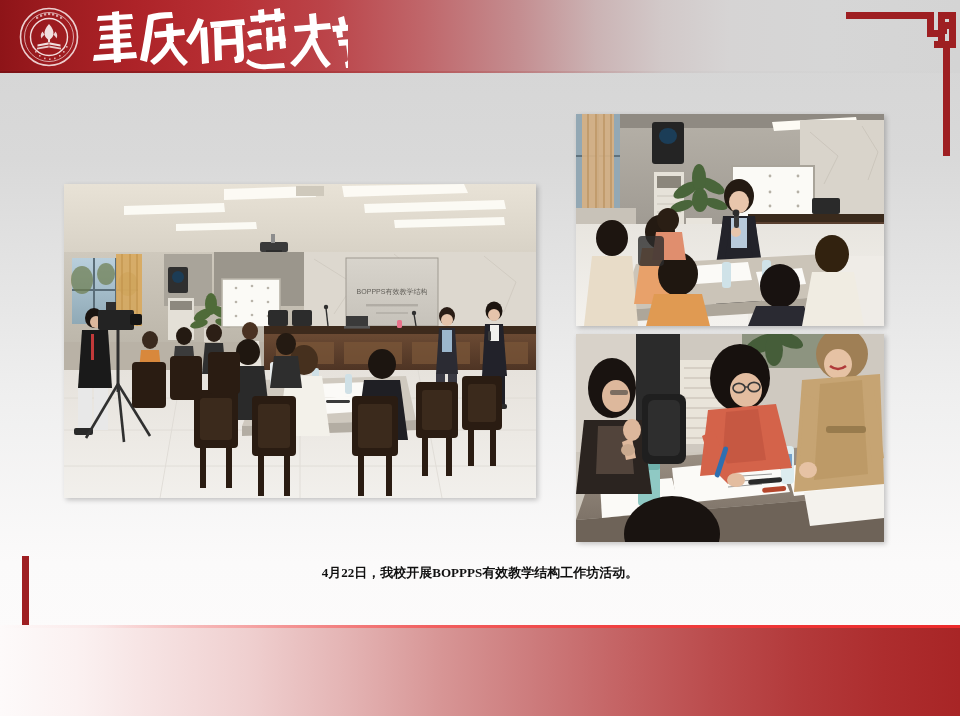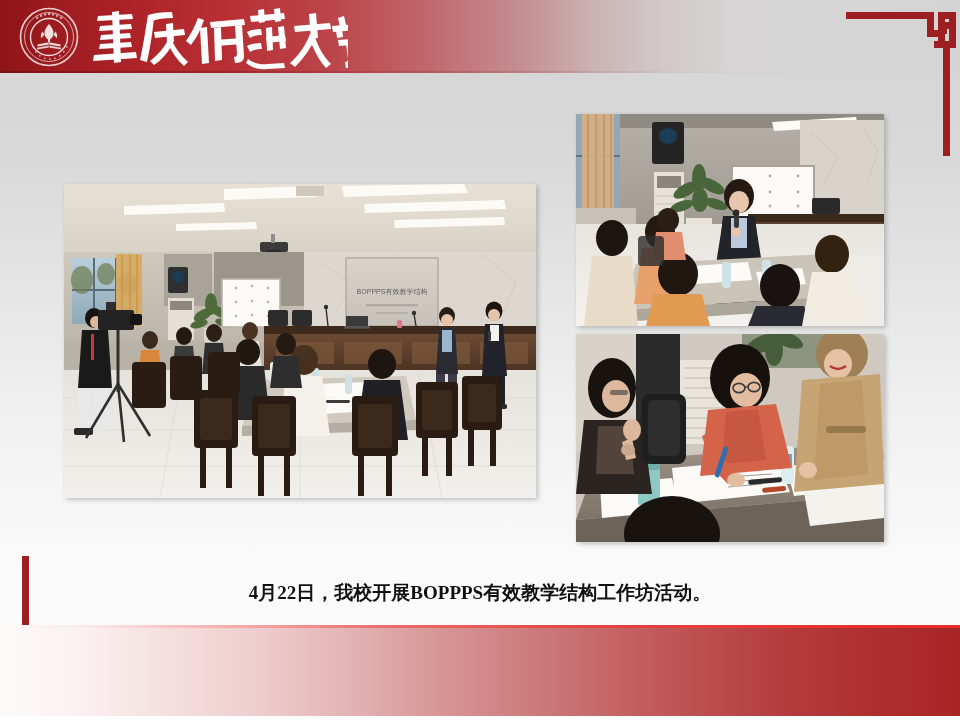--- a/index.html
+++ b/index.html
@@ -92,26 +92,26 @@
   .photo-main   { left: 64px;  top: 184px; width: 472px; height: 314px; }
   .photo-top    { left: 576px; top: 114px; width: 308px; height: 212px; }
   .photo-bottom { left: 576px; top: 334px; width: 308px; height: 208px; }
 
   .photo svg { display: block; width: 100%; height: 100%; }
 
   
   .caption {
     position: absolute;
     left: 0;
-    top: 580px;
+    top: 564px;
     width: 960px;
     text-align: center;
     font-family: "Liberation Serif", "DejaVu Serif", serif;
     font-weight: bold;
-    font-size: 19px;
+    font-size: 13px;
     letter-spacing: 0px;
     color: #101010;
     white-space: nowrap;
   }
 
   
   .bottom-band {
     position: absolute;
     left: 0;
     top: 625px;

